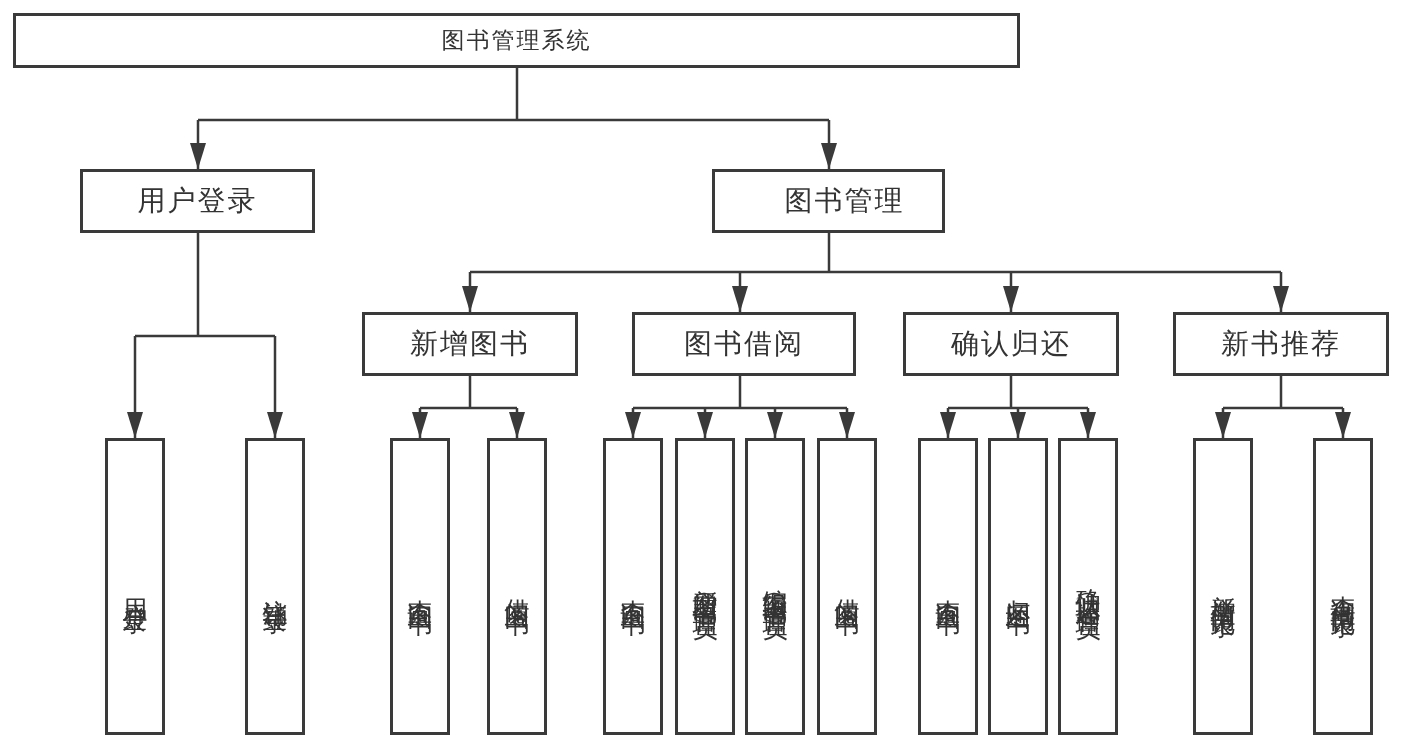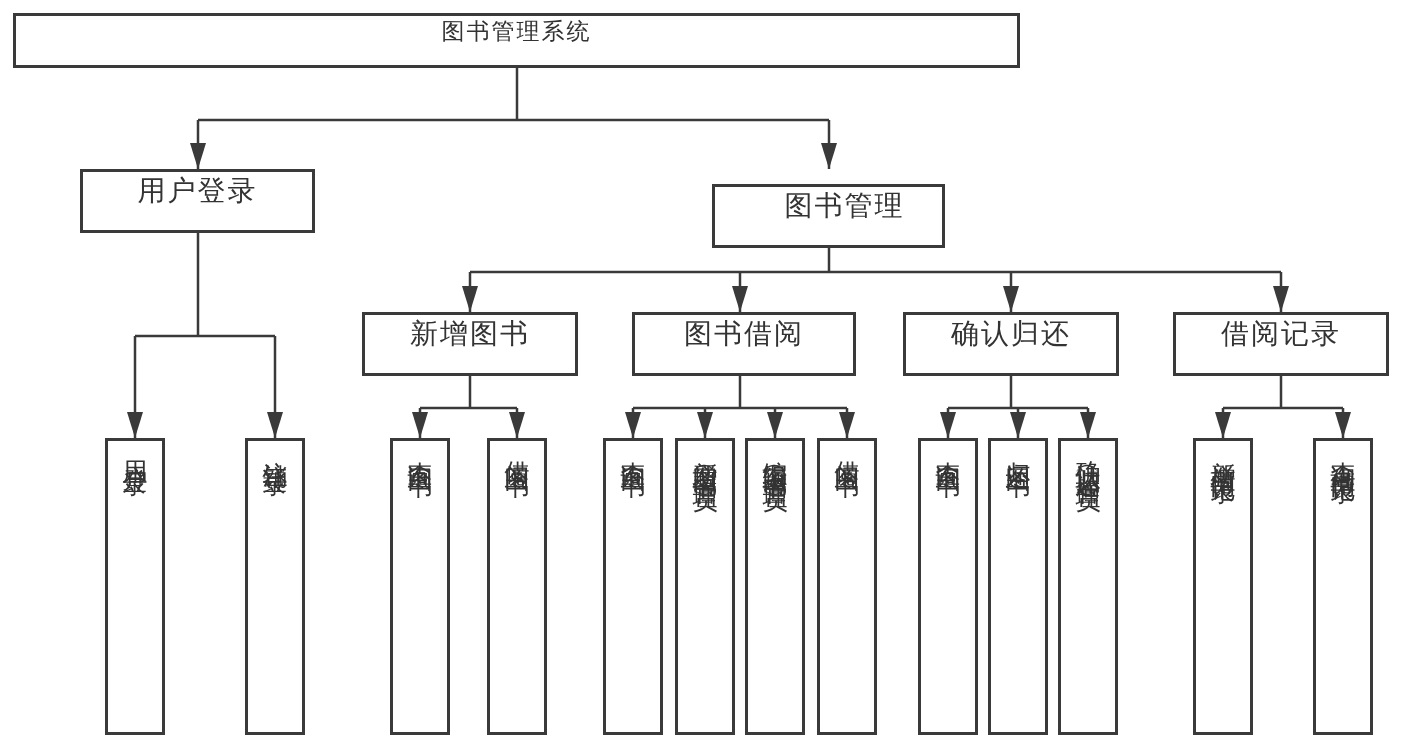--- a/index.html
+++ b/index.html
@@ -2,21 +2,21 @@
 <html><head>
 <meta charset="utf-8">
 <style>
   html,body{margin:0;padding:0;background:#fff;}
   .canvas{
     position:relative;width:1405px;height:747px;background:#ffffff;
     font-family:"DejaVu Sans","Liberation Sans",sans-serif;color:#333333;overflow:hidden;
   }
   .box{
     position:absolute;box-sizing:border-box;border:3px solid #3a3a3a;background:#ffffff;
-    display:flex;align-items:flex-start;justify-content:center;text-align:center;
+    display:flex;align-items:center;justify-content:center;text-align:center;
   }
   .hbox{font-size:28px;letter-spacing:2px;}
   .root{font-size:23px;letter-spacing:2px;}
   .vbox{font-size:25px;}
   .vbox .vtext{
     writing-mode:vertical-rl;text-orientation:mixed;letter-spacing:4px;line-height:1;
   }
   .lines{position:absolute;left:0;top:0;z-index:0;}
   .box{z-index:1;}
   .watermark{
@@ -72,35 +72,35 @@
     </g>
   </svg>
 
   <div class="box root" style="left:13px;top:13px;width:1007px;height:55px;">
     <span>图书管理系统</span>
   </div>
 
   <div class="box hbox" style="left:80px;top:169px;width:235px;height:64px;">
     <span>用户登录</span>
   </div>
-  <div class="box hbox" style="left:712px;top:184px;width:233px;height:64px;padding-left:32px;">
+  <div class="box hbox" style="left:712px;top:169px;width:233px;height:64px;padding-left:32px;">
     <span>图书管理</span>
   </div>
 
   <div class="box hbox" style="left:362px;top:312px;width:216px;height:64px;">
     <span>新增图书</span>
   </div>
   <div class="box hbox" style="left:632px;top:312px;width:224px;height:64px;">
     <span>图书借阅</span>
   </div>
   <div class="box hbox" style="left:903px;top:312px;width:216px;height:64px;">
     <span>确认归还</span>
   </div>
   <div class="box hbox" style="left:1173px;top:312px;width:216px;height:64px;">
-    <span>借阅记录</span>
+    <span>新书推荐</span>
   </div>
 
   <div class="box vbox" style="left:105px;top:438px;width:60px;height:297px;">
     <span class="vtext">用户登录</span>
   </div>
   <div class="box vbox" style="left:245px;top:438px;width:60px;height:297px;">
     <span class="vtext">注销登录</span>
   </div>
 
   <div class="box vbox" style="left:390px;top:438px;width:60px;height:297px;">

